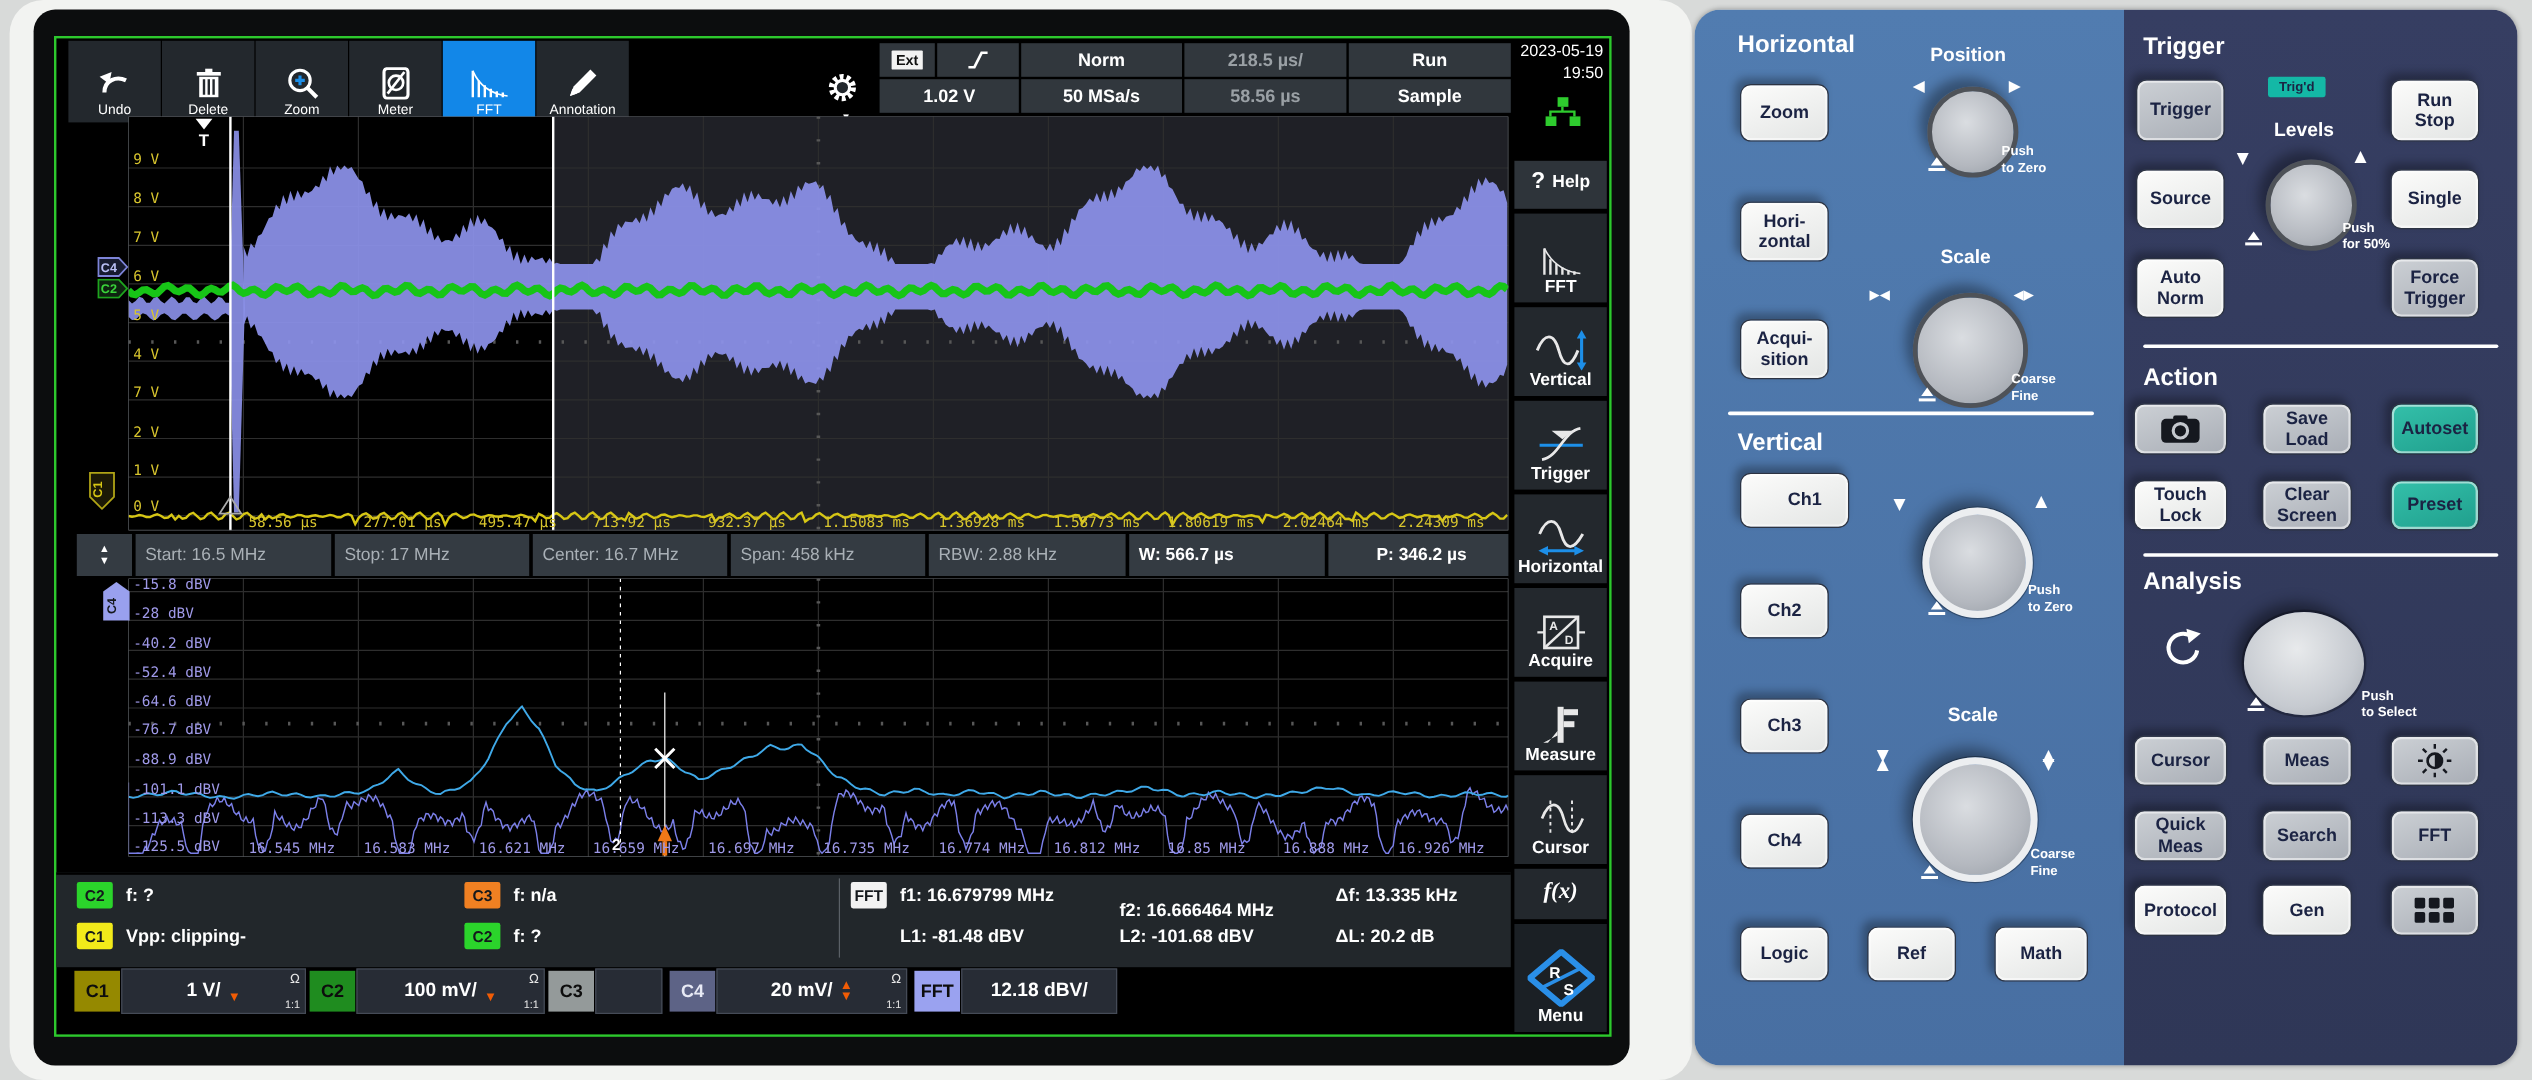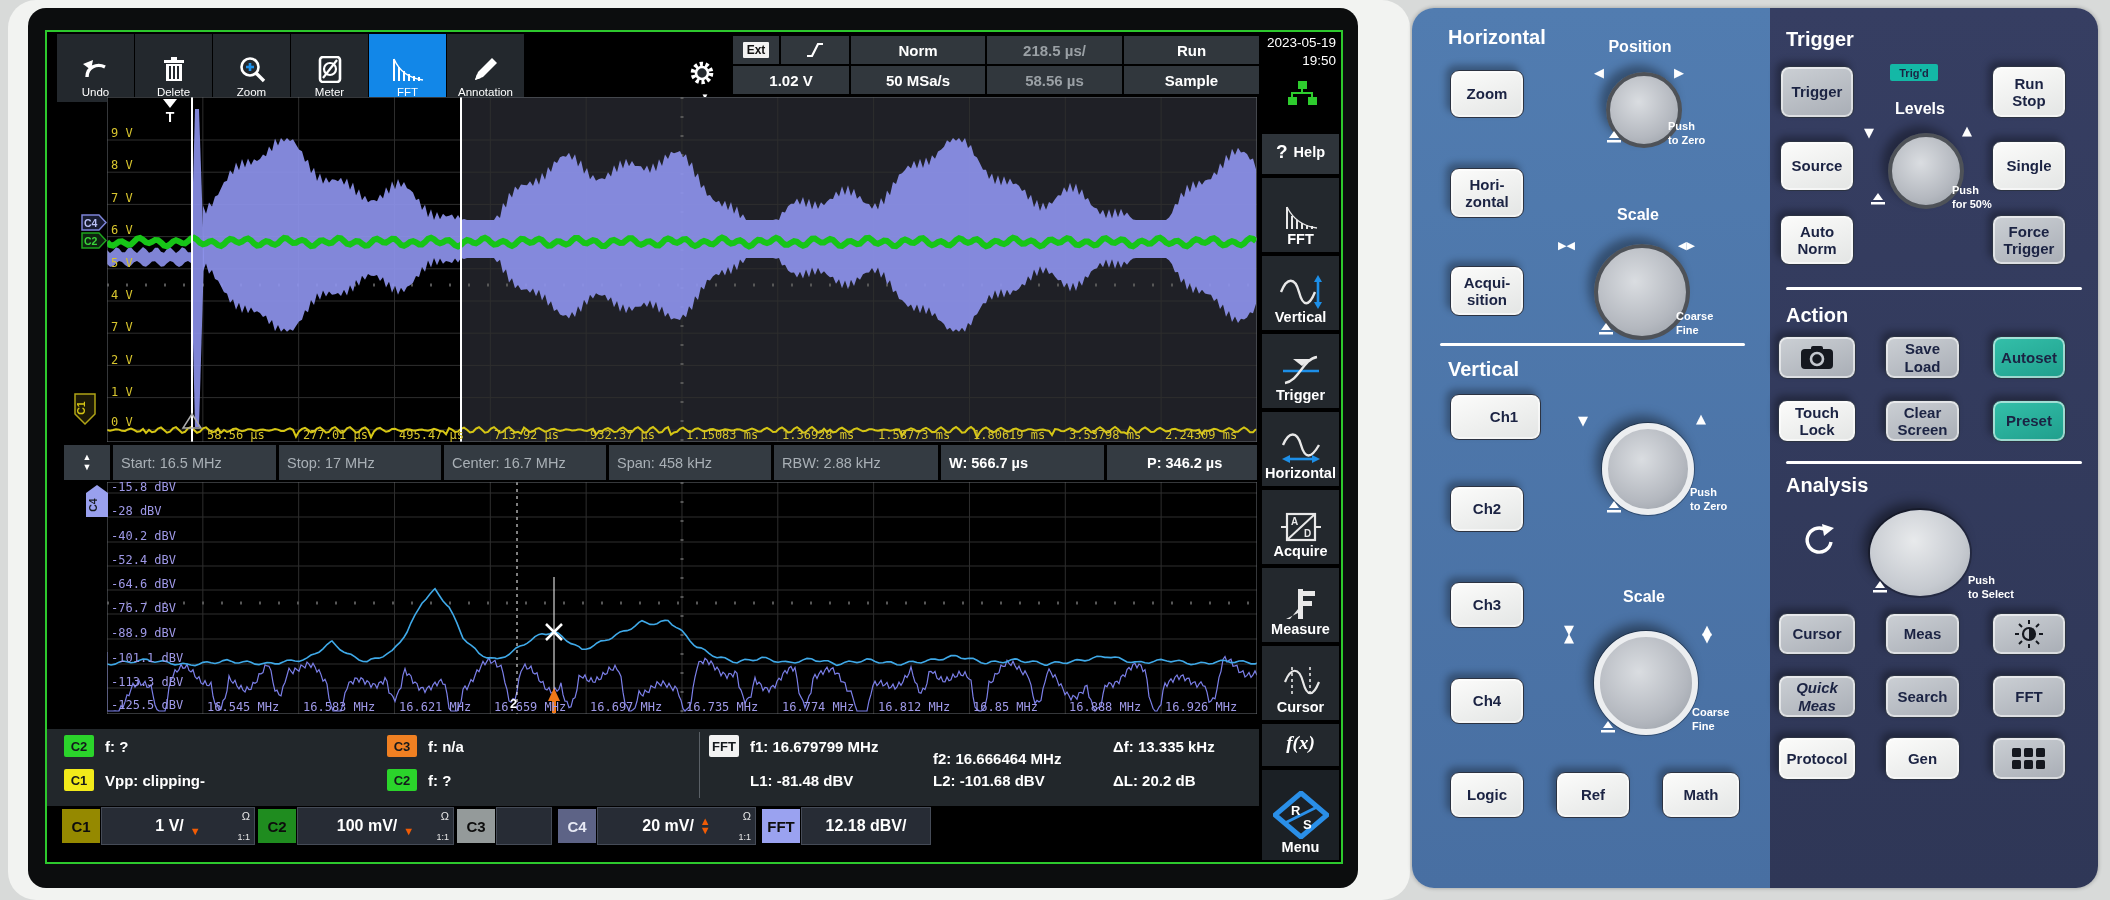--- a/index.html
+++ b/index.html
@@ -300,21 +300,21 @@
 
     <div class="abs vlab mono" style="left:160px;top:396px;">58.56 µs</div>
     <div class="abs vlab mono" style="left:256px;top:396px;">277.01 µs</div>
     <div class="abs vlab mono" style="left:352px;top:396px;">495.47 µs</div>
     <div class="abs vlab mono" style="left:447px;top:396px;">713.92 µs</div>
     <div class="abs vlab mono" style="left:543px;top:396px;">932.37 µs</div>
     <div class="abs vlab mono" style="left:639px;top:396px;">1.15083 ms</div>
     <div class="abs vlab mono" style="left:735px;top:396px;">1.36928 ms</div>
     <div class="abs vlab mono" style="left:831px;top:396px;">1.58773 ms</div>
     <div class="abs vlab mono" style="left:926px;top:396px;">1.80619 ms</div>
-    <div class="abs vlab mono" style="left:1022px;top:396px;">3.53798 ms</div>
+    <div class="abs vlab mono" style="left:1022px;top:396px;">2.02464 ms</div>
     <div class="abs vlab mono" style="left:1118px;top:396px;">2.24309 ms</div>
 
     <svg class="abs" style="left:34px;top:182px;" width="26" height="17">
       <polygon points="1,1 18,1 25,8.5 18,16 1,16" fill="#171b30" stroke="#7d84d8" stroke-width="1.5"></polygon>
       <text x="3" y="12.5" fill="#b9bff5" font-size="10.5" font-weight="bold" font-family="Liberation Sans">C4</text>
     </svg>
     <svg class="abs" style="left:34px;top:200px;" width="26" height="17">
       <polygon points="1,1 18,1 25,8.5 18,16 1,16" fill="#0e2410" stroke="#1ea41e" stroke-width="1.5"></polygon>
       <text x="3" y="12.5" fill="#3ad43a" font-size="10.5" font-weight="bold" font-family="Liberation Sans">C2</text>
     </svg>
@@ -580,21 +580,21 @@
             <line x1="14" y1="24" x2="14" y2="28"></line>
           <line x1="0" y1="14" x2="4" y2="14"></line>
             <line x1="24" y1="14" x2="28" y2="14"></line>
           <line x1="4" y1="4" x2="7" y2="7"></line>
             <line x1="21" y1="21" x2="24" y2="24"></line>
           <line x1="24" y1="4" x2="21" y2="7"></line>
             <line x1="7" y1="21" x2="4" y2="24"></line>
         </g>
       </svg>
     </div>
-    <div class="abs btn gray" style="left:366px;top:667px;width:76px;height:41px;font-style:italic;">Quick
+    <div class="abs btn gray" style="left:366px;top:667px;width:76px;height:41px;">Quick
 Meas</div>
     <div class="abs btn gray" style="left:473px;top:667px;width:73px;height:41px;">Search</div>
     <div class="abs btn gray" style="left:580px;top:667px;width:72px;height:41px;">FFT</div>
     <div class="abs btn" style="left:366px;top:729px;width:76px;height:41px;">Protocol</div>
     <div class="abs btn" style="left:473px;top:729px;width:73px;height:41px;">Gen</div>
     <div class="abs btn gray" style="left:580px;top:729px;width:72px;height:41px;">
       <svg width="34" height="22" viewBox="0 0 34 22">
         <g fill="#15181f">
           <rect x="0" y="0" width="9" height="9" rx="1.5"></rect>
             <rect x="12" y="0" width="9" height="9" rx="1.5"></rect>

